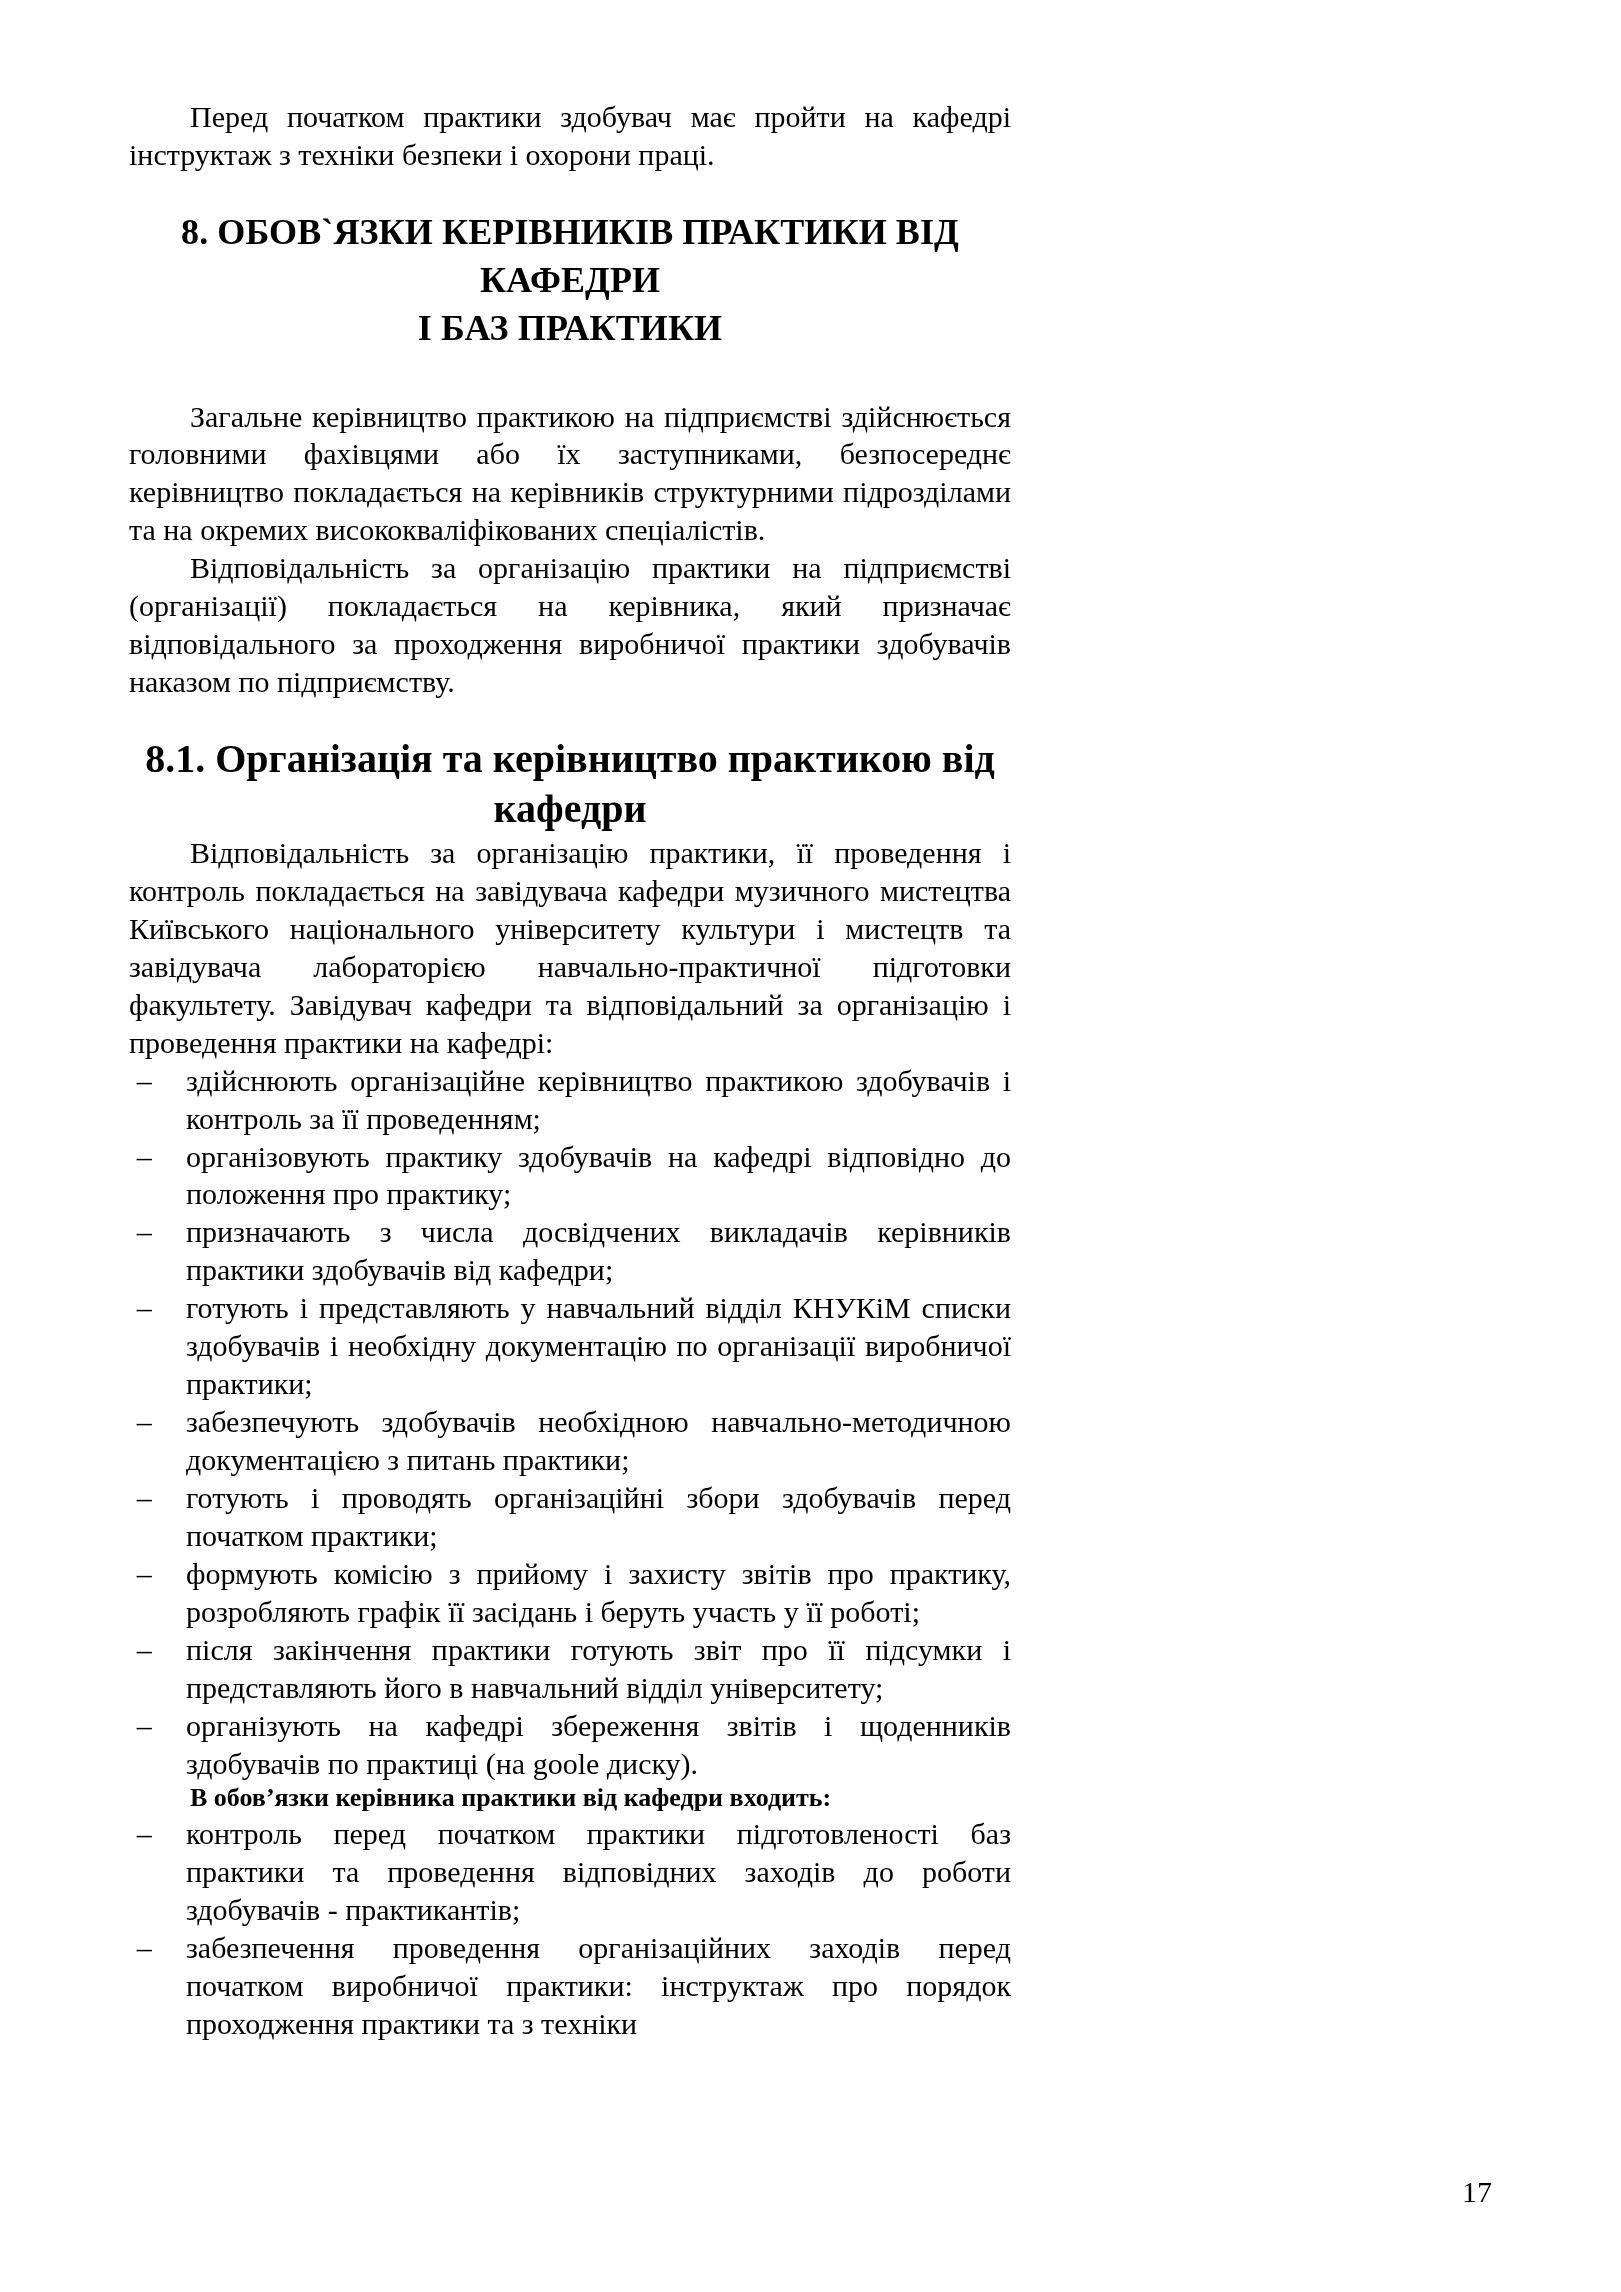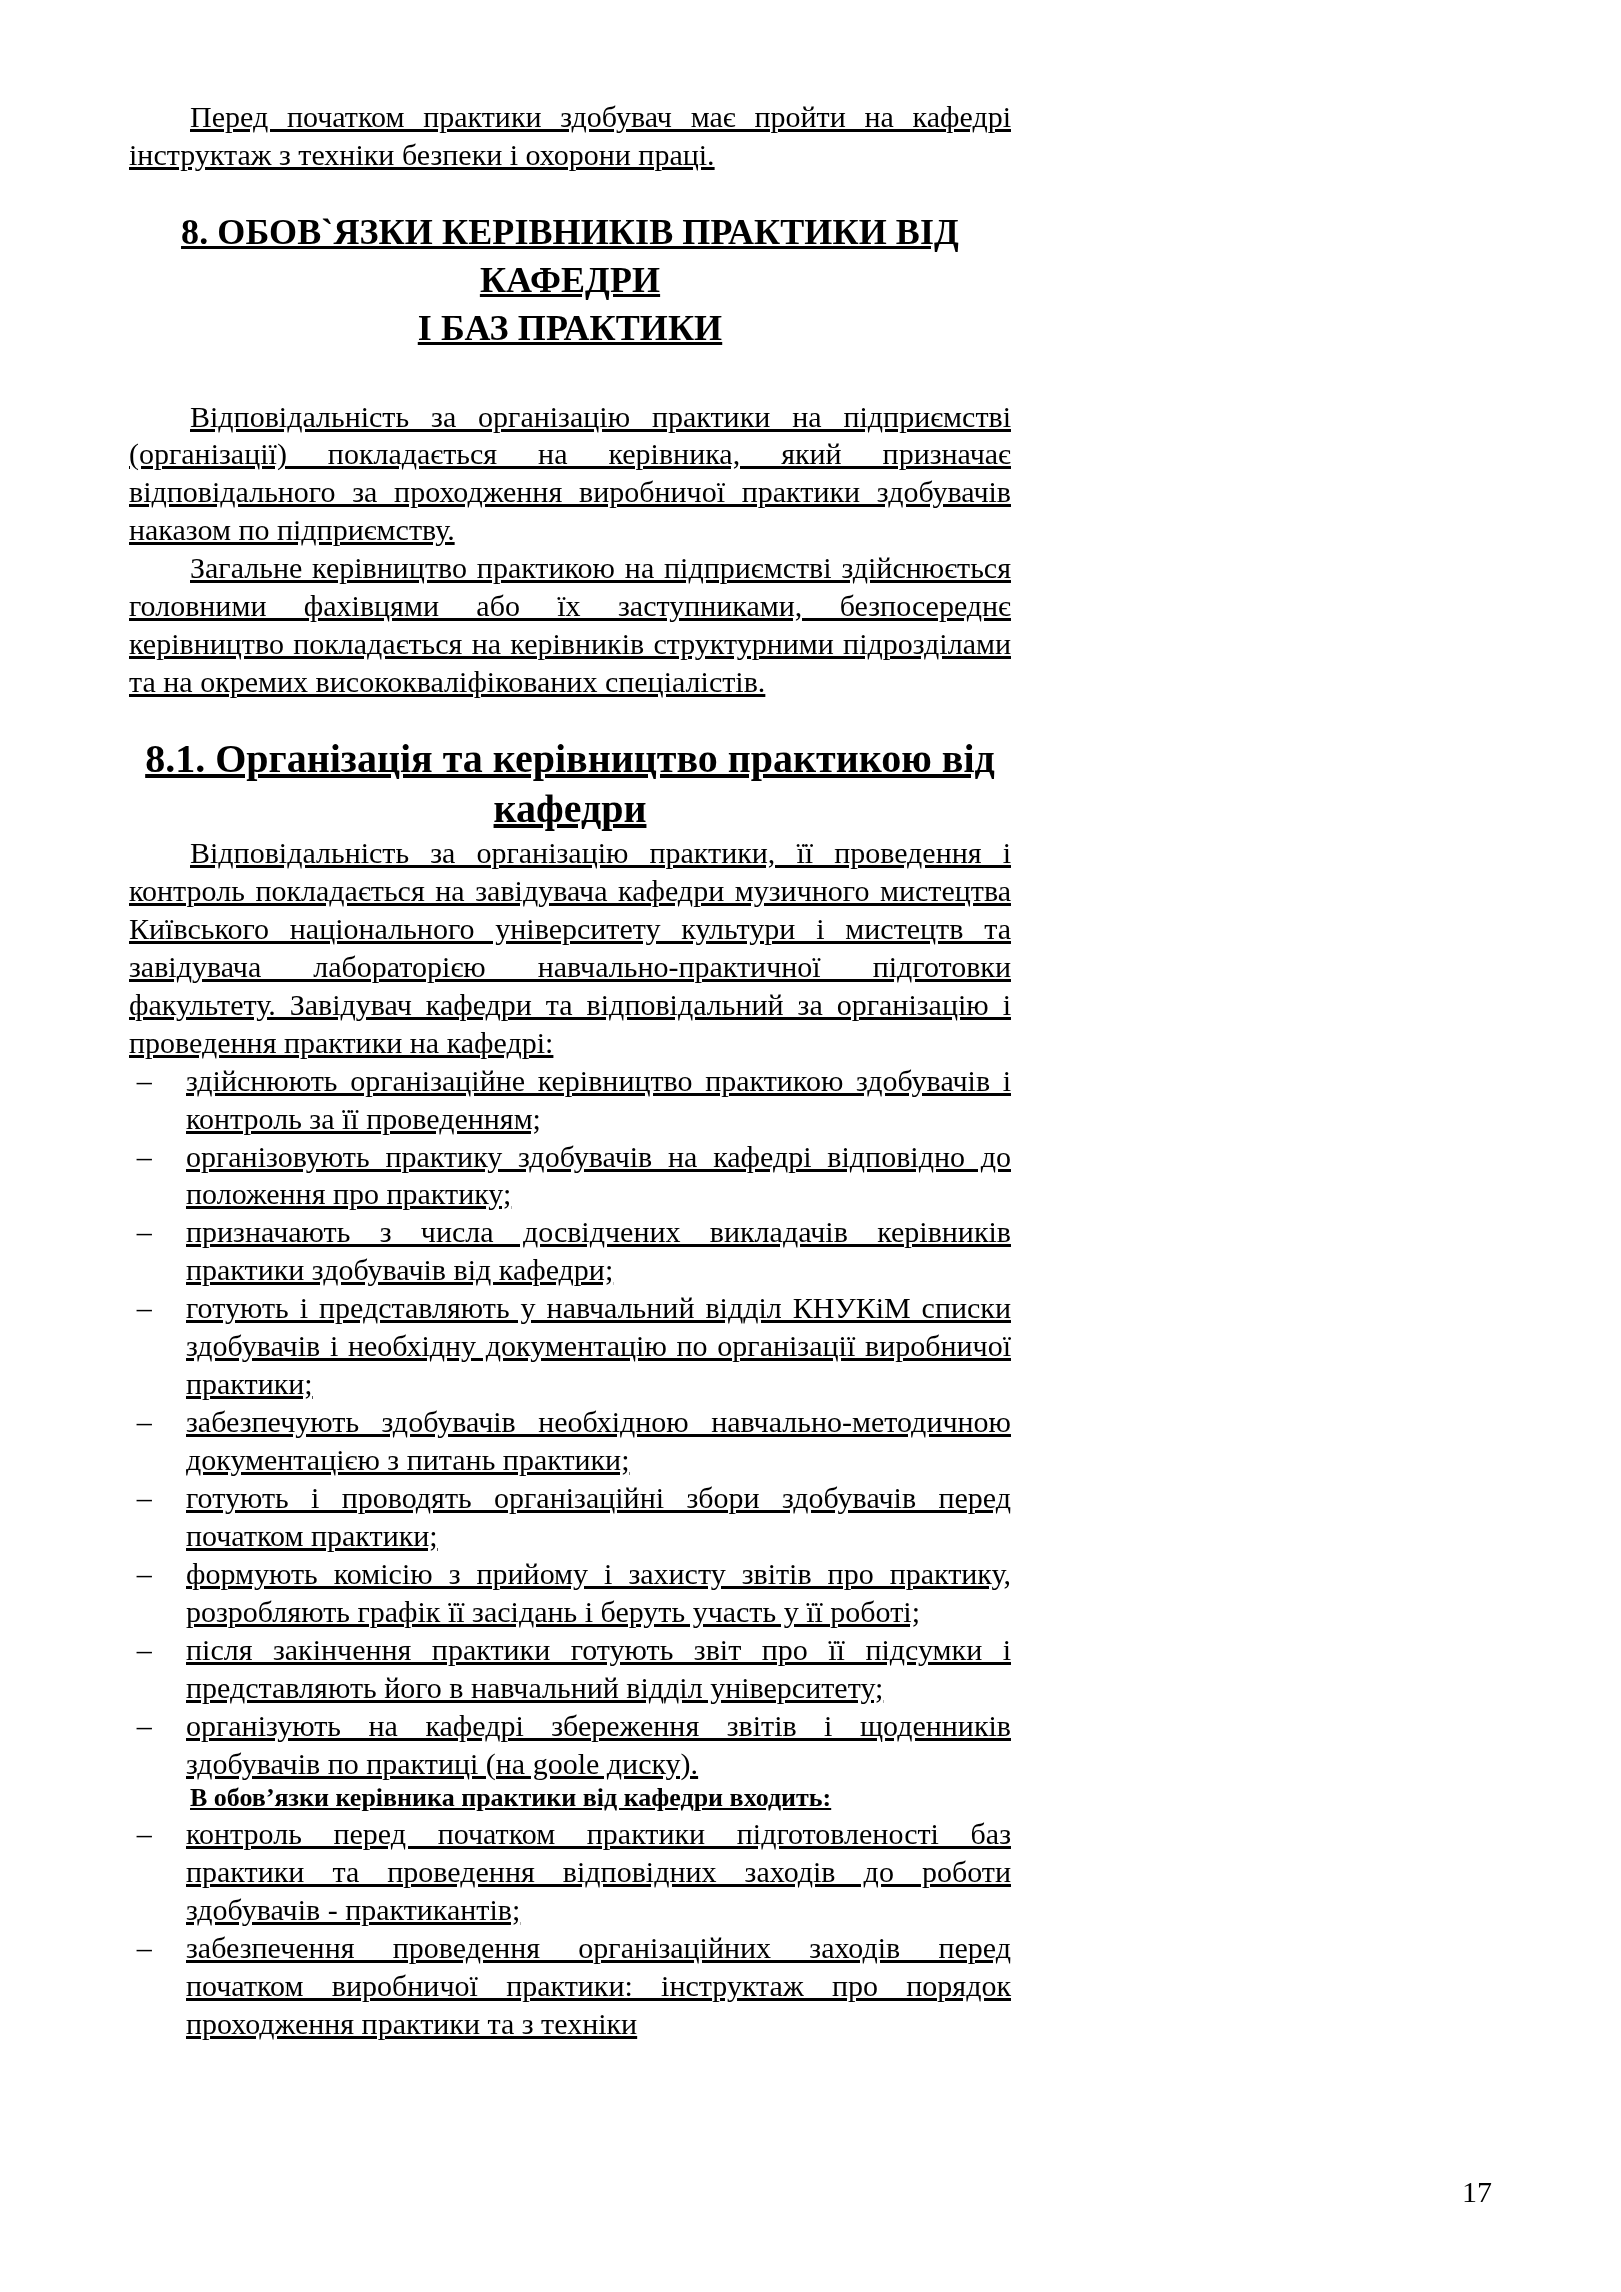--- a/index.html
+++ b/index.html
@@ -16,21 +16,20 @@
     box-sizing: border-box;
     padding: 98px 129px 59px 129px;
     font-family: "Liberation Serif", "DejaVu Serif", serif;
     color: #000000;
     overflow: hidden;
   }
 
   .content {
     width: 882px;
     margin: 0 auto 0 0;
-    text-decoration: underline;
   }
 
   p.body-par {
     margin: 0;
     font-size: 30px;
     line-height: 1.265;
     text-align: justify;
     text-indent: 61px;
     text-justify: inter-word;
     hyphens: none;
@@ -110,22 +109,22 @@
 
     <p class="body-par">Перед початком практики здобувач має пройти на кафедрі інструктаж з техніки безпеки і охорони праці.</p>
 
     <h1 class="section-title">
       <span class="title-line">8. ОБОВ`ЯЗКИ КЕРІВНИКІВ ПРАКТИКИ ВІД КАФЕДРИ</span>
       <span class="title-line">І БАЗ ПРАКТИКИ</span>
     </h1>
 
     <div class="spacer-lg"></div>
 
+    <p class="body-par">Загальне керівництво практикою на підприємстві здійснюється головними фахівцями або їх заступниками, безпосереднє керівництво покладається на керівників структурними підрозділами та на окремих висококваліфікованих спеціалістів.</p>
     <p class="body-par">Відповідальність за організацію практики на підприємстві (організації) покладається на керівника, який призначає відповідального за проходження виробничої практики здобувачів наказом по підприємству.</p>
-    <p class="body-par">Загальне керівництво практикою на підприємстві здійснюється головними фахівцями або їх заступниками, безпосереднє керівництво покладається на керівників структурними підрозділами та на окремих висококваліфікованих спеціалістів.</p>
 
     <h2 class="subsection-title">8.1. Організація та керівництво практикою від кафедри</h2>
 
     <p class="body-par">Відповідальність за організацію практики, її проведення і контроль покладається на завідувача кафедри музичного мистецтва Київського національного університету культури і мистецтв та завідувача лабораторією навчально-практичної підготовки факультету. Завідувач кафедри та відповідальний за організацію і проведення практики на кафедрі:</p>
 
     <ul class="dash-list">
       <li><span class="dash-marker">–</span><span>здійснюють організаційне керівництво практикою здобувачів і контроль за її проведенням;</span></li>
       <li><span class="dash-marker">–</span><span>організовують практику здобувачів на кафедрі відповідно до положення про практику;</span></li>
       <li><span class="dash-marker">–</span><span>призначають з числа досвідчених викладачів керівників практики здобувачів від кафедри;</span></li>
       <li><span class="dash-marker">–</span><span>готують і представляють у навчальний відділ КНУКіМ списки здобувачів і необхідну документацію по організації виробничої практики;</span></li>

